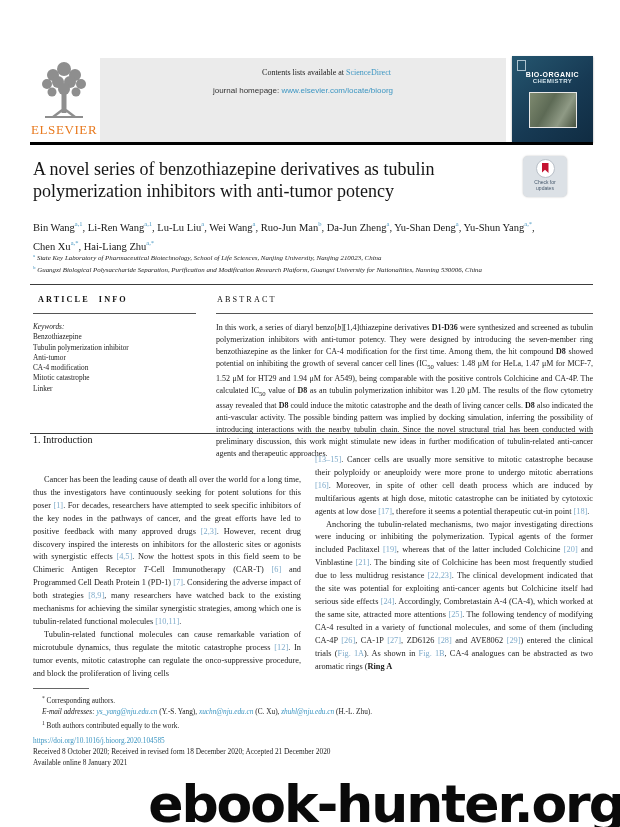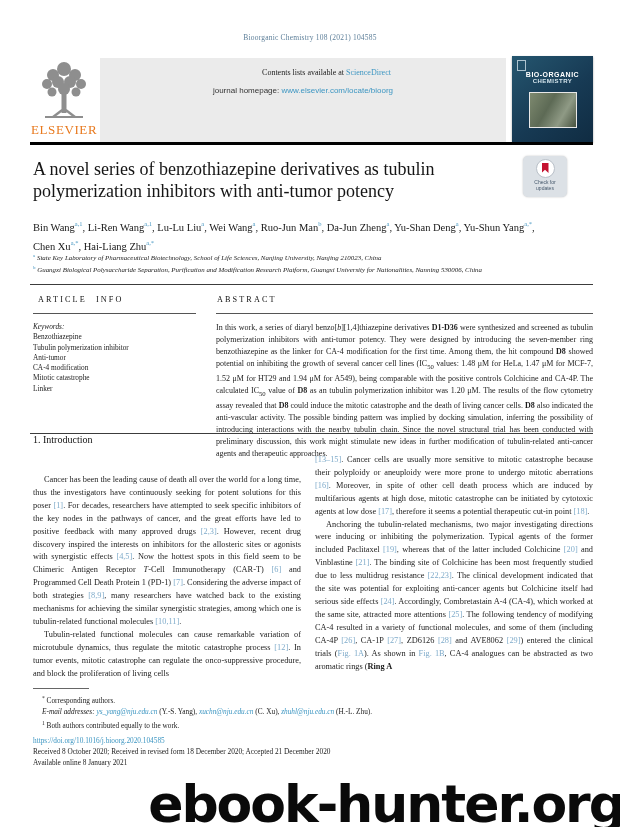--- a/index.html
+++ b/index.html
@@ -72,21 +72,20 @@
   .em-label{font-style:italic;text-align:center;}
   .footer{position:absolute;left:33px;top:735px;width:560px;font-size:7.3px;line-height:11px;color:#222;}
   .watermark{position:absolute;right:-4px;bottom:-7px;font-family:"DejaVu Sans", sans-serif;
         font-weight:bold;font-size:52px;letter-spacing:-2px;color:#0a0a0a;white-space:nowrap;}
 </style>
 </head>
 <body>
 
 <div class="page">
 
-  <div class="jref">Bioorganic Chemistry 108 (2021) 104585</div>
 
   <div class="logo">
     <svg width="54" height="62" viewBox="0 0 54 62">
       <g fill="#8e8e8e">
         <circle cx="27" cy="10" r="7"></circle>
         <circle cx="16" cy="16" r="6"></circle>
         <circle cx="38" cy="16" r="6"></circle>
         <circle cx="10" cy="25" r="5"></circle>
         <circle cx="44" cy="25" r="5"></circle>
         <circle cx="21" cy="23" r="6"></circle>
@@ -136,21 +135,21 @@
     <span>Bin Wang</span><sup>a,1</sup><span>, </span><span>Li-Ren Wang</span><sup>a,1</sup><span>, </span><span>Lu-Lu Liu</span><sup>a</sup><span>, </span><span>Wei Wang</span><sup>a</sup><span>, </span><span>Ruo-Jun Man</span><sup>b</sup><span>, </span><span>Da-Jun Zheng</span><sup>a</sup><span>, </span><span>Yu-Shan Deng</span><sup>a</sup><span>, </span><span>Yu-Shun Yang</span><sup>a,*</sup><span>, </span><span>Chen Xu</span><sup>a,*</sup><span>, </span><span>Hai-Liang Zhu</span><sup>a,*</sup>
   </div>
 
   <div class="affils">
     <div><sup>a</sup><span> State Key Laboratory of Pharmaceutical Biotechnology, School of Life Sciences, Nanjing University, Nanjing 210023, China</span></div>
     <div><sup>b</sup><span> Guangxi Biological Polysaccharide Separation, Purification and Modification Research Platform, Guangxi University for Nationalities, Nanning 530006, China</span></div>
   </div>
 
   <div class="rule-thin" style="top:284px;"></div>
 
-  <div class="sec-head" style="left:38px;top:295px;">ARTICLE INFO</div>
+  <div class="sec-head" style="left:38px;top:295px;font-weight:bold;">ARTICLE INFO</div>
   <div class="rule-mid" style="left:33px;top:313px;width:163px;"></div>
 
   <div class="sec-head" style="left:217px;top:295px;">ABSTRACT</div>
   <div class="rule-mid" style="left:216px;top:313px;width:377px;"></div>
 
   <div class="kw">
     <div class="kw-label">Keywords:</div>
     <div>Benzothiazepine</div>
     <div>Tubulin polymerization inhibitor</div>
     <div>Anti-tumor</div>

